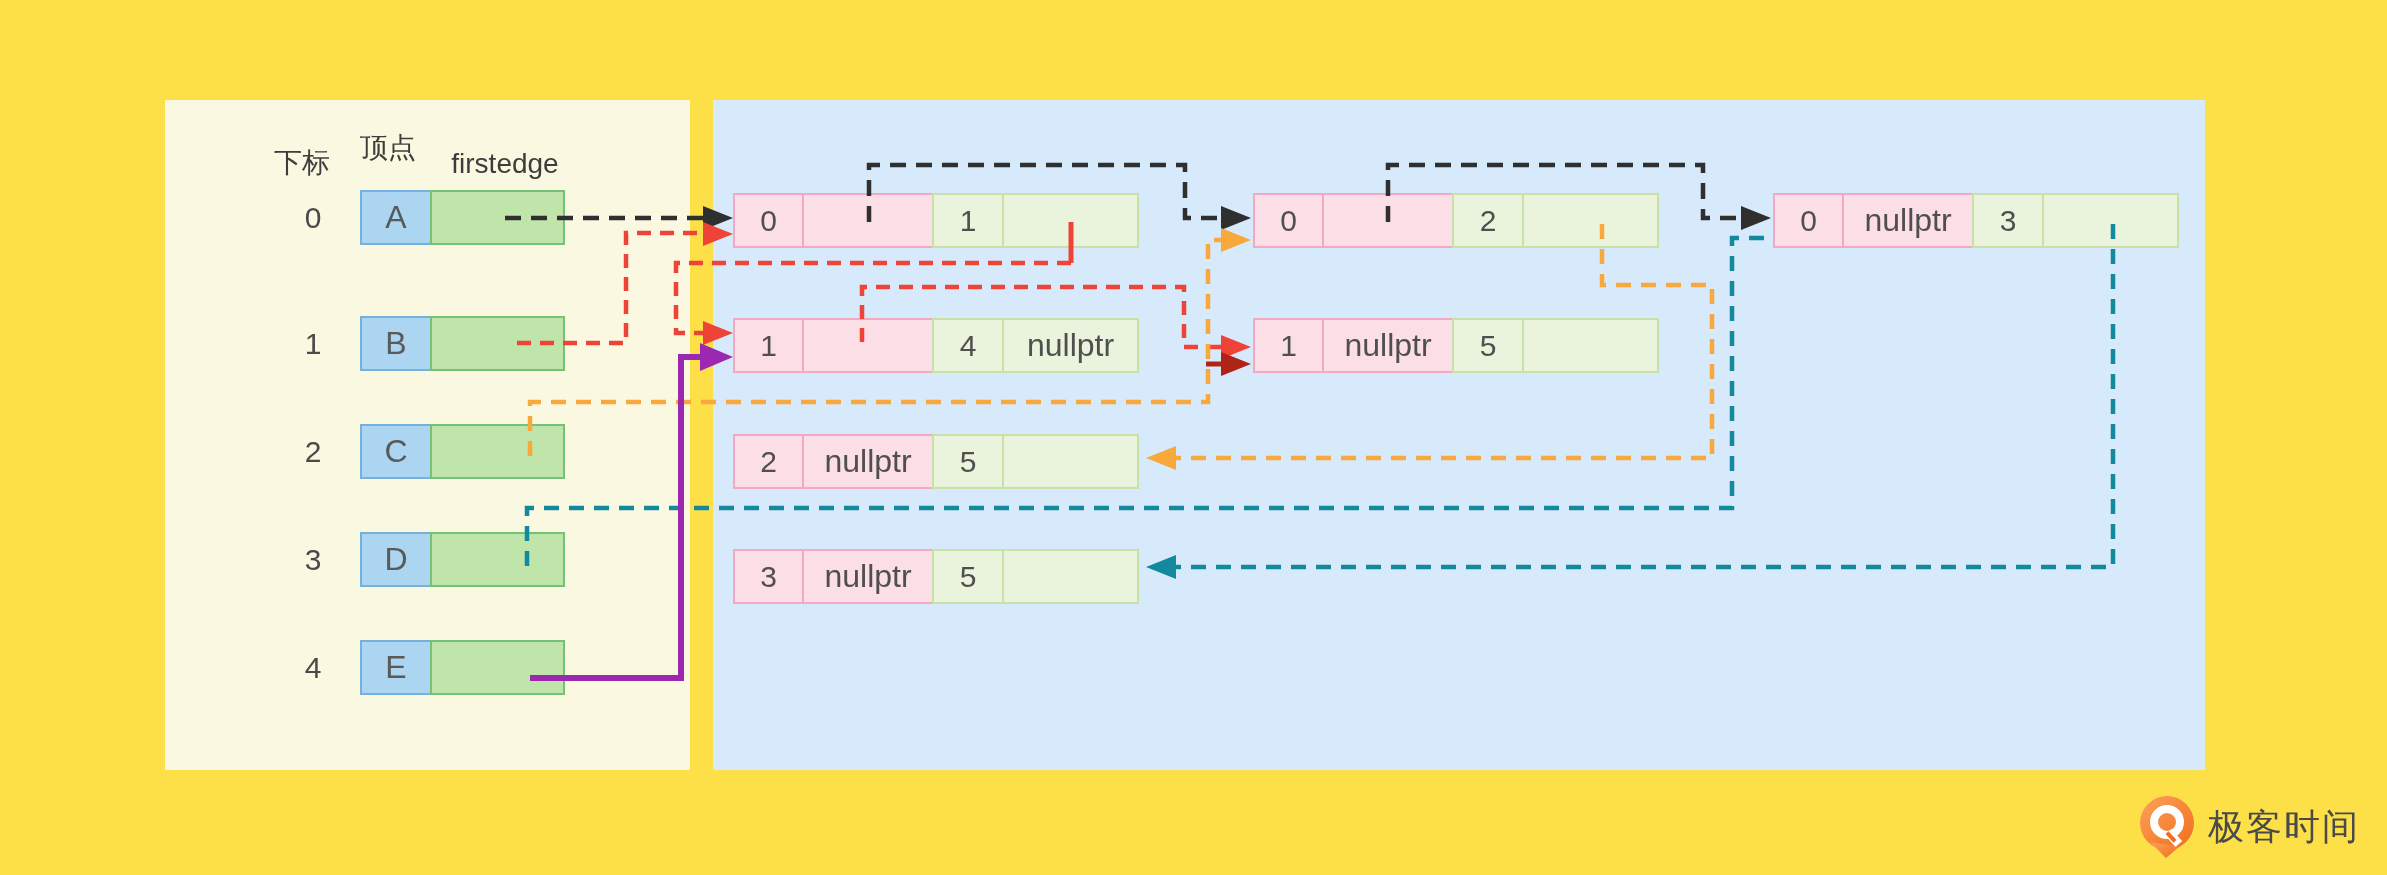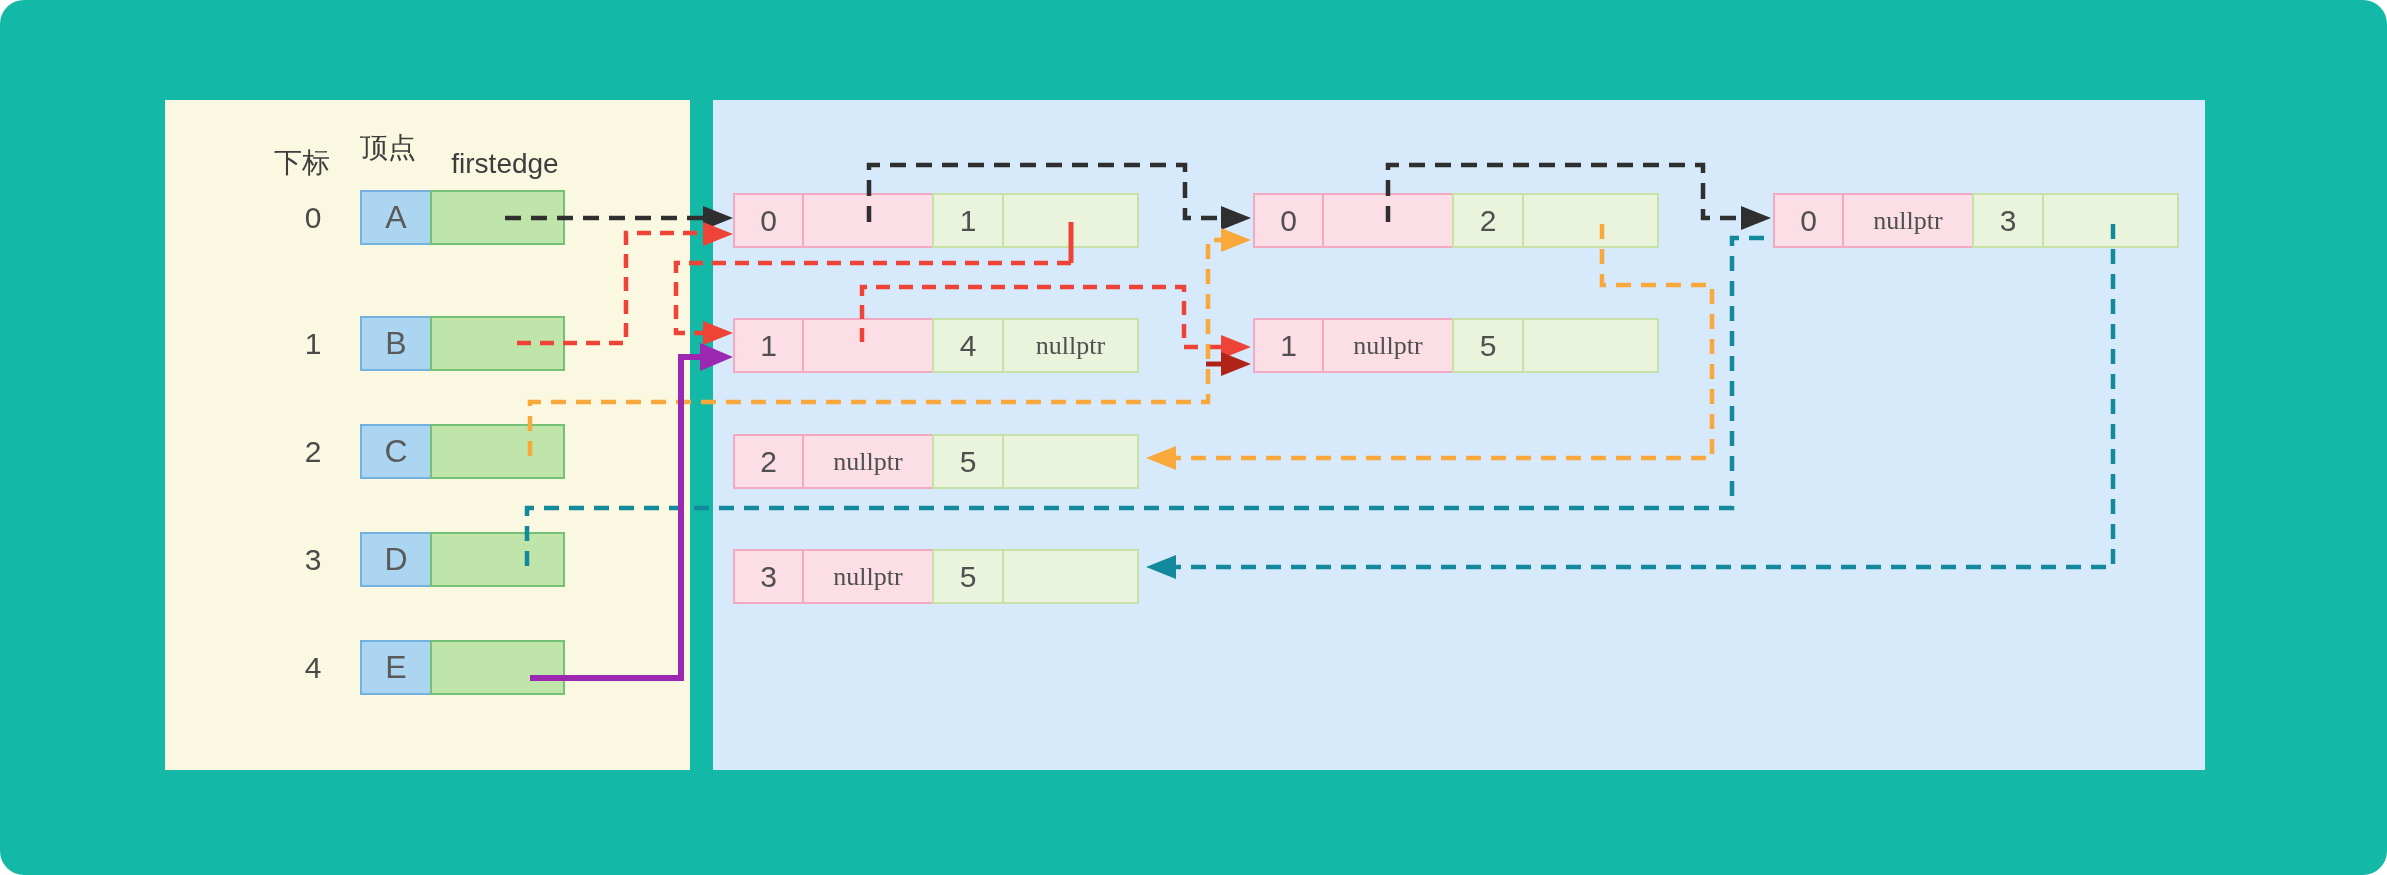--- a/index.html
+++ b/index.html
@@ -1,33 +1,33 @@
 <!DOCTYPE html>
 <html><head>
 <meta charset="utf-8">
 <style>
   html,body{margin:0;padding:0;background:#ffffff;font-family:"Liberation Sans",sans-serif;}
-  .stage{position:relative;width:2387px;height:875px;background:#14b8a6;overflow:hidden;border-radius:24px;}
+  .stage{position:relative;width:2387px;height:875px;background:#fde047;overflow:hidden;}
   .panel{position:absolute;top:100px;height:670px;}
   .panel-left{left:165px;width:525px;background:#fbf8e1;}
   .panel-right{left:713px;width:1492px;background:#d7eafb;}
   .hdr{position:absolute;color:#3d3d3d;font-size:28px;text-align:center;white-space:nowrap;}
   .hdr-idx{left:266px;top:144px;width:72px;}
   .hdr-vtx{left:352px;top:129px;width:72px;}
   .hdr-fe{left:440px;top:148px;width:130px;font-size:28px;}
   .idx{position:absolute;left:288px;width:50px;height:55px;line-height:55px;text-align:center;font-size:30px;color:#4a4a4a;}
   .vcell{position:absolute;left:360px;width:72px;height:55px;box-sizing:border-box;background:#abd5f0;border:2px solid #74b2dd;line-height:51px;text-align:center;font-size:32px;color:#5a5a5a;}
   .fcell{position:absolute;left:430px;width:135px;height:55px;box-sizing:border-box;background:#bfe5ab;border:2px solid #74c276;}
   .node{position:absolute;display:flex;}
   .ncell{box-sizing:border-box;height:55px;line-height:51px;text-align:center;font-size:30px;color:#4f4f4f;}
   .ncell + .ncell{margin-left:-2px;}
   .np{background:#fcdfe6;border:2px solid #f3a9c2;}
   .ng{background:#eaf4dc;border:2px solid #c7e1a6;}
   .w1{width:71px;}.w2{width:132px;}.w3{width:72px;}.w4{width:137px;}
-  .ptr{font-size:26px;font-family:Liberation Serif, serif;}
+  .ptr{font-size:32px;}
   .overlay{position:absolute;left:0;top:0;pointer-events:none;}
   .logo{position:absolute;left:2136px;top:795px;display:flex;align-items:center;gap:10px;}
   .logo-text{font-size:36px;color:#4a4a4a;letter-spacing:2px;white-space:nowrap;}
 </style>
 </head>
 <body>
 
 <div class="stage">
 
   <div class="panel panel-left"></div>
@@ -132,14 +132,30 @@
     <path d="M1146 458 L1176 446 L1176 470 Z" stroke="none" fill="#f9a83c"></path>
 
     <path d="M527 566 V508 H1732 V238 H1771" fill="none" stroke-width="4.5" stroke-dasharray="15 10" stroke="#12899c"></path>
     <path d="M2113 224 V567 H1172" fill="none" stroke-width="4.5" stroke-dasharray="15 10" stroke="#12899c"></path>
     <path d="M1146 567 L1176 555 L1176 579 Z" stroke="none" fill="#12899c"></path>
 
     <path d="M530 678 H681 V357 H701" fill="none" stroke-width="6" stroke="#9c27b0"></path>
     <path d="M733 357 L700 343 L700 371 Z" stroke="none" fill="#9c27b0"></path>
   </svg>
 
+  <div class="logo">
+    <svg width="62" height="64" viewBox="0 0 62 64">
+      <defs>
+        <linearGradient id="lg" x1="0" y1="0" x2="1" y2="1">
+          <stop offset="0" stop-color="#fba25a"></stop>
+          <stop offset="1" stop-color="#f26d1d"></stop>
+        </linearGradient>
+      </defs>
+      <circle cx="31" cy="28" r="27" fill="url(#lg)"></circle>
+      <path d="M14 47 L30 63 L43 52 Z" fill="url(#lg)"></path>
+      <circle cx="31" cy="27" r="13" fill="none" stroke="#ffffff" stroke-width="8"></circle>
+      <rect x="33" y="35" width="9" height="16" fill="#ffffff" transform="rotate(-42 37.5 43)"></rect>
+      <rect x="33" y="36" width="4" height="12" fill="#f26d1d" transform="rotate(-42 35 42)"></rect>
+    </svg>
+    <span class="logo-text">极客时间</span>
+  </div>
 
 </div>
 
 </body></html>

